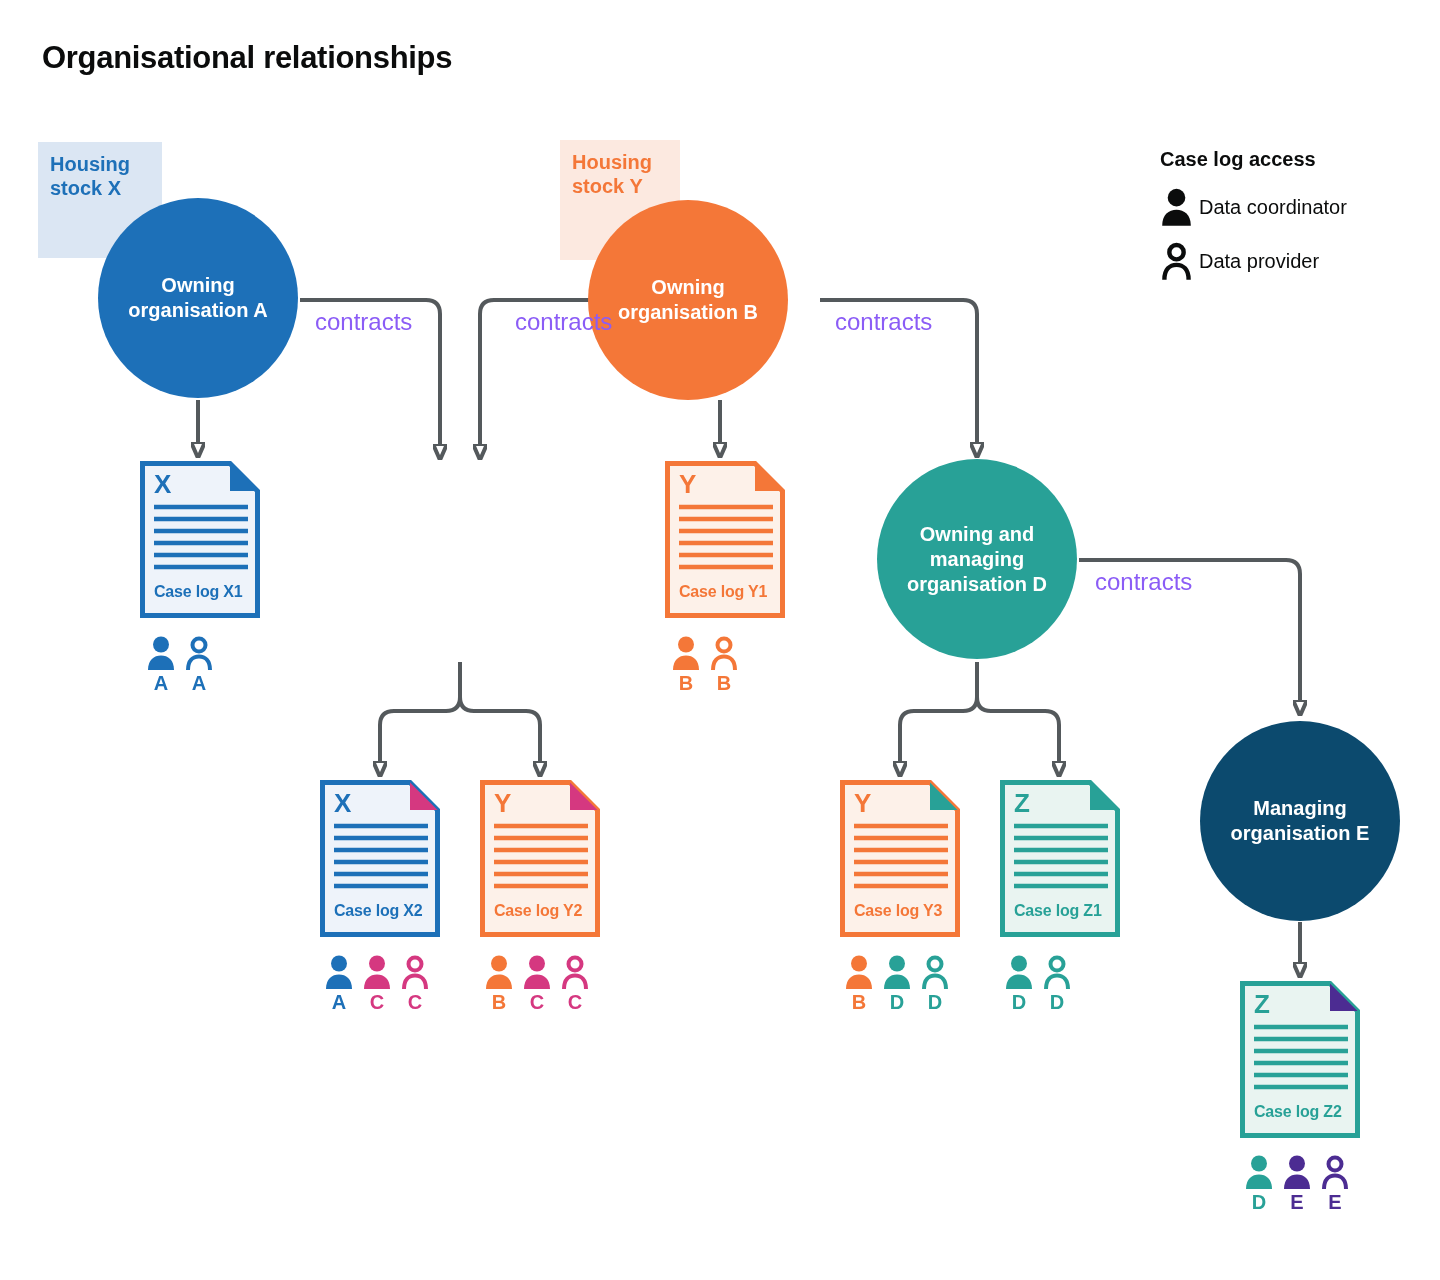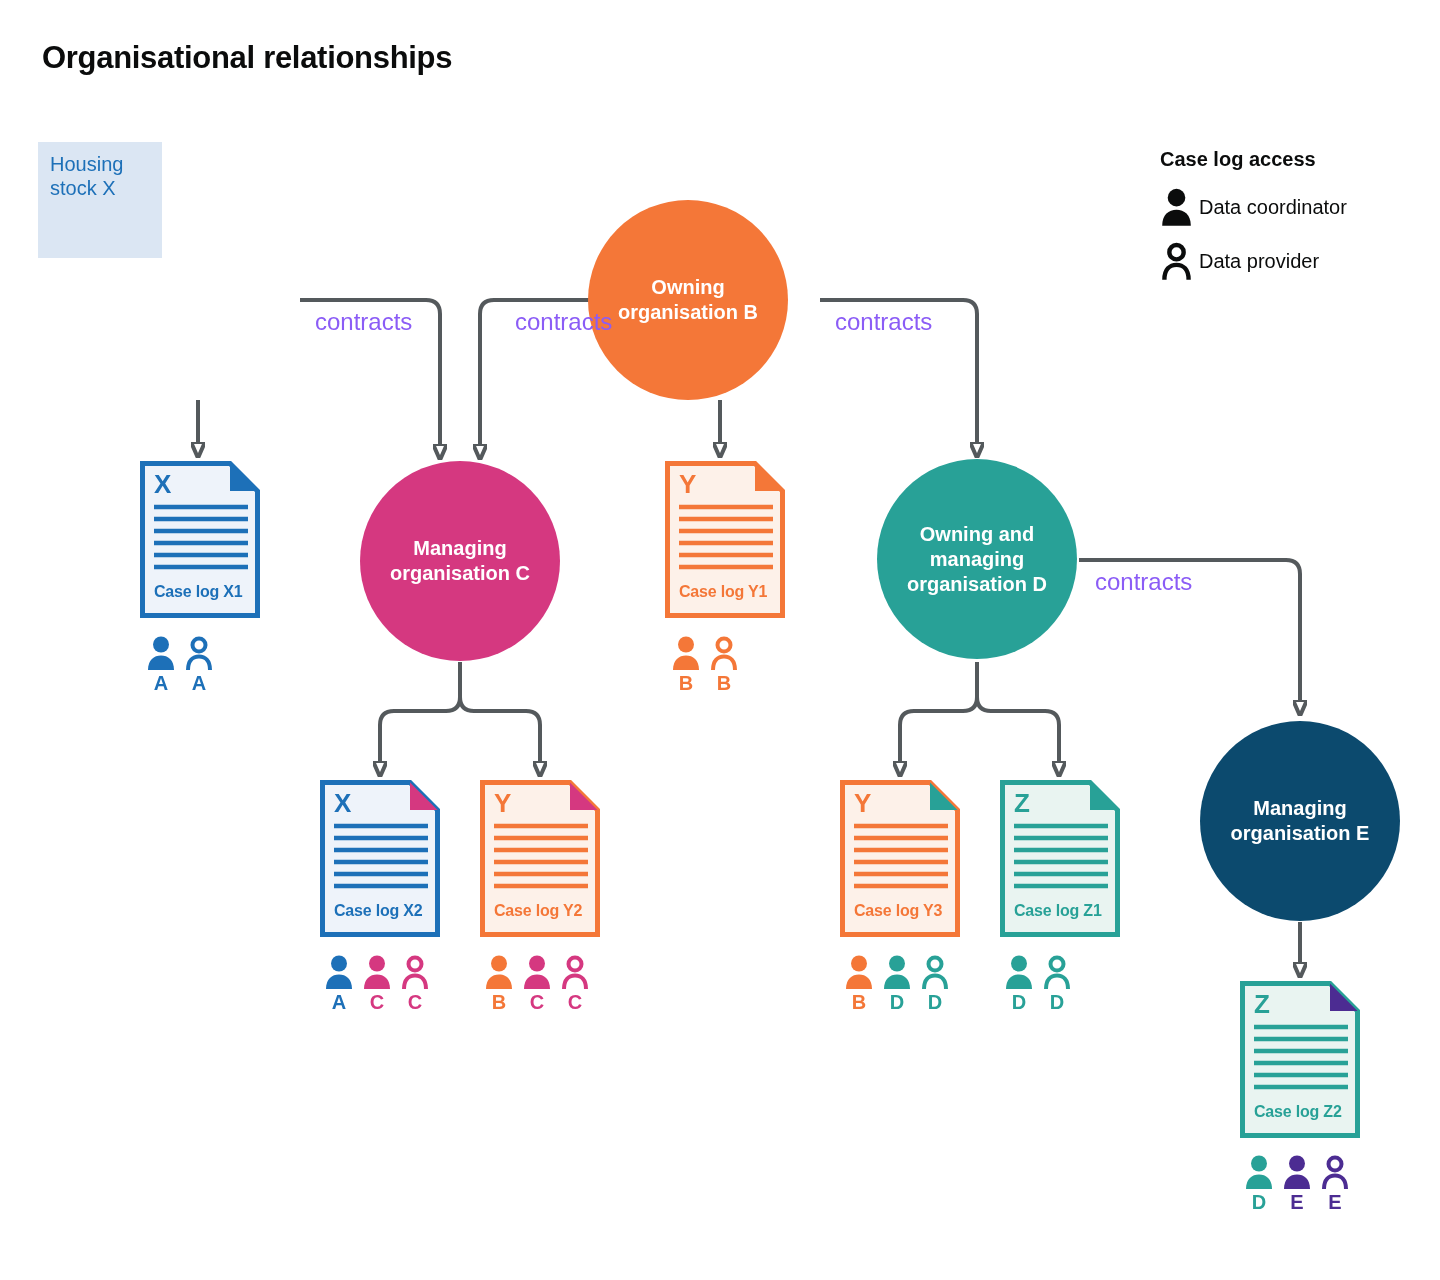--- a/index.html
+++ b/index.html
@@ -9,21 +9,21 @@
   .page-title{position:absolute;left:42px;top:40px;margin:0;font-size:31px;font-weight:700;color:#0b0c0c;letter-spacing:-0.3px;}
 
   
   .legend{position:absolute;left:1160px;top:148px;width:270px;}
   .legend-title{font-size:20px;font-weight:700;margin:0 0 16px 0;}
   .legend-row{display:flex;align-items:center;gap:6px;margin-bottom:14px;height:40px;}
   .legend-row svg{display:block;}
   .legend-label{font-size:20px;}
 
   
-  .housing{position:absolute;z-index:1;font-weight:400;font-size:20px;line-height:1.2;padding:10px 12px;box-sizing:border-box;}
+  .housing{position:absolute;z-index:1;font-weight:700;font-size:20px;line-height:1.2;padding:10px 12px;box-sizing:border-box;}
   .housing-x{left:38px;top:142px;width:124px;height:116px;background:#dbe6f3;color:#1d70b8;}
   .housing-y{left:560px;top:140px;width:120px;height:120px;background:#fce9e0;color:#f47738;}
   .housing-z{left:838px;top:403px;width:124px;height:115px;background:#e0f1ee;color:#28a197;}
 
   
   .connectors{position:absolute;left:0;top:0;z-index:2;}
   .connectors path{fill:none;stroke:#54595c;stroke-width:4;}
 
   
   .org-circle{position:absolute;z-index:3;width:200px;height:200px;border-radius:50%;display:flex;align-items:center;justify-content:center;text-align:center;color:#fff;font-weight:700;font-size:20px;line-height:1.25;}
@@ -87,45 +87,46 @@
         <svg width="33" height="38" viewBox="0 0 30 34">
           <circle cx="15" cy="9" r="6.5" fill="#fff" stroke="currentColor" stroke-width="4"></circle>
           <path d="M4,34 C4,24.5 9,20.5 15,20.5 C21,20.5 26,24.5 26,34" fill="none" stroke="currentColor" stroke-width="4"></path>
         </svg>
       </span>
       <span class="legend-label">Data provider</span>
     </div>
   </div>
 
   <div class="housing housing-x">Housing stock X</div>
+  <div class="housing housing-y">Housing stock Y</div>
 
   <svg class="connectors" width="1440" height="1280" viewBox="0 0 1440 1280">
     <defs>
       <marker id="arrow" markerUnits="userSpaceOnUse" markerWidth="16" markerHeight="14" refX="2" refY="7" orient="auto">
         <path d="M0,0 L16,7 L0,14 Z" fill="#54595c" stroke="none"></path>
       </marker>
     </defs>
     <path d="M198,400 V444" marker-end="url(#arrow)"></path>
     <path d="M300,300 H426 Q440,300 440,314 V446" marker-end="url(#arrow)"></path>
     <path d="M616,300 H494 Q480,300 480,314 V446" marker-end="url(#arrow)"></path>
     <path d="M720,400 V444" marker-end="url(#arrow)"></path>
     <path d="M820,300 H963 Q977,300 977,314 V444" marker-end="url(#arrow)"></path>
     <path d="M1079,560 H1286 Q1300,560 1300,574 V702" marker-end="url(#arrow)"></path>
     <path d="M460,662 V697 Q460,711 446,711 H394 Q380,711 380,725 V763" marker-end="url(#arrow)"></path>
     <path d="M460,662 V697 Q460,711 474,711 H526 Q540,711 540,725 V763" marker-end="url(#arrow)"></path>
     <path d="M977,662 V697 Q977,711 963,711 H914 Q900,711 900,725 V763" marker-end="url(#arrow)"></path>
     <path d="M977,662 V697 Q977,711 991,711 H1045 Q1059,711 1059,725 V763" marker-end="url(#arrow)"></path>
     <path d="M1300,922 V964" marker-end="url(#arrow)"></path>
   </svg>
 
+  <div class="org-circle bg-blue" style="left:98px;top:198px;">
+    <span>Owning organisation A</span>
+  </div>
   <div class="org-circle bg-orange" style="left:588px;top:200px;">
     <span>Owning organisation B</span>
-  </div>
-  <div class="org-circle bg-pink" style="left:360px;top:461px;">
-    <span>Managing organisation C</span>
   </div>
   <div class="org-circle bg-teal" style="left:877px;top:459px;">
     <span>Owning and managing organisation D</span>
   </div>
   <div class="org-circle bg-purple" style="left:1200px;top:721px;">
     <span>Managing organisation E</span>
   </div>
 
   <span class="contract-label" style="left:315px;top:308px;">contracts</span>
   <span class="contract-label" style="left:515px;top:308px;">contracts</span>

